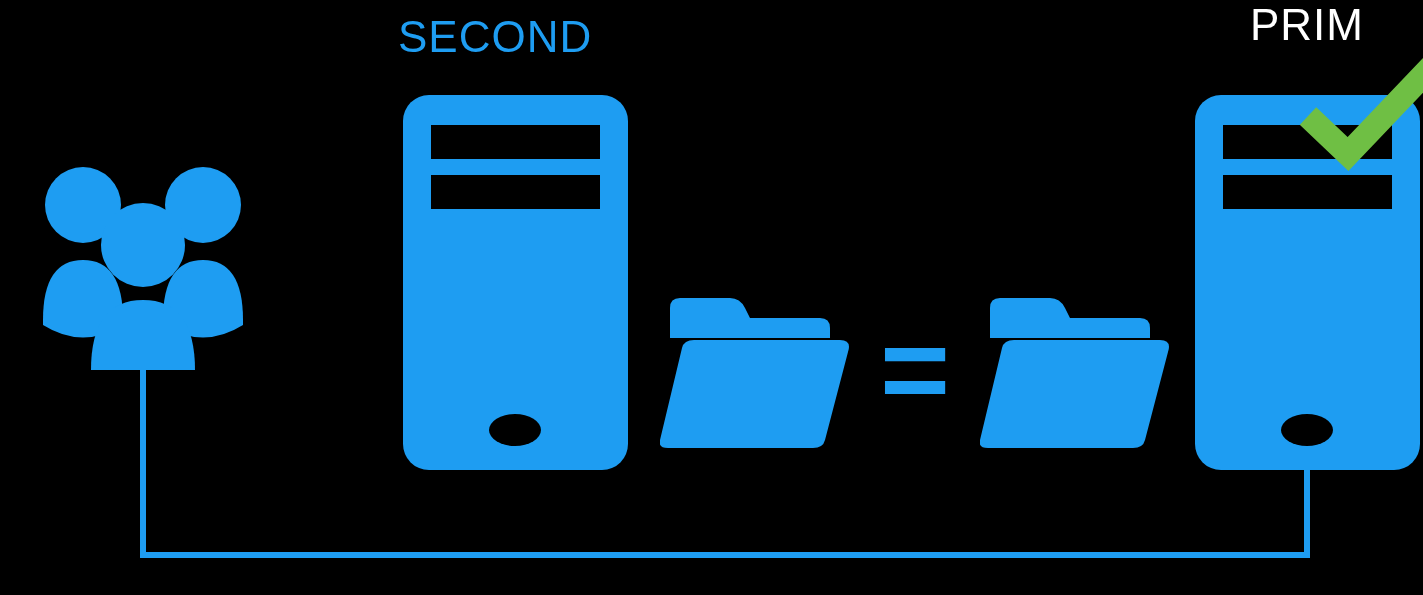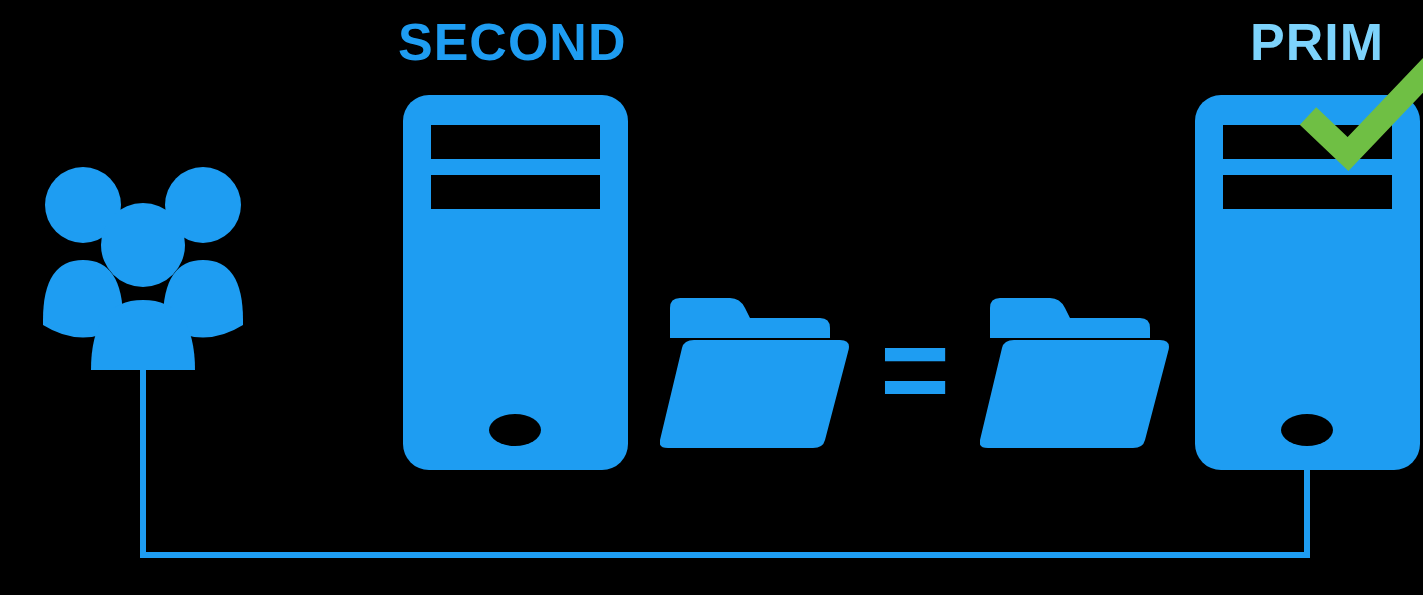--- a/index.html
+++ b/index.html
@@ -1,27 +1,27 @@
 <!DOCTYPE html>
 <html><head>
 <meta charset="utf-8">
 <style>
   html,body{margin:0;padding:0;background:#000;width:1423px;height:595px;overflow:hidden;font-family:Arial,Helvetica,sans-serif}
   .stage{position:relative;width:1423px;height:595px}
-  .label{position:absolute;font-weight:700;font-size:52px;letter-spacing:1px;white-space:nowrap}
+  .label{position:absolute;font-weight:400;font-size:44px;letter-spacing:1px;white-space:nowrap}
   .icon{position:absolute}
   svg{display:block}
 </style>
 </head>
 <body>
 <div class="stage">
 
 <div class="label" style="left:398px;top:12px;color:#1E9DF2">SECOND</div>
 
-<div class="label" style="left:1250px;top:12px;color:#7dd3fc">PRIM</div>
+<div class="label" style="left:1250px;top:0;color:#ffffff">PRIM</div>
 
 <div class="icon" style="left:28px;top:150px">
 <svg width="230" height="220" viewBox="0 0 230 220">
   <g fill="#1E9DF2">
 
     <circle cx="55" cy="55" r="38"></circle>
     <path d="M15 170 Q15 110 55 110 Q95 110 95 170 L95 175 Q55 200 15 175 Z"></path>
 
     <circle cx="175" cy="55" r="38"></circle>
     <path d="M135 170 Q135 110 175 110 Q215 110 215 170 L215 175 Q175 200 135 175 Z"></path>

